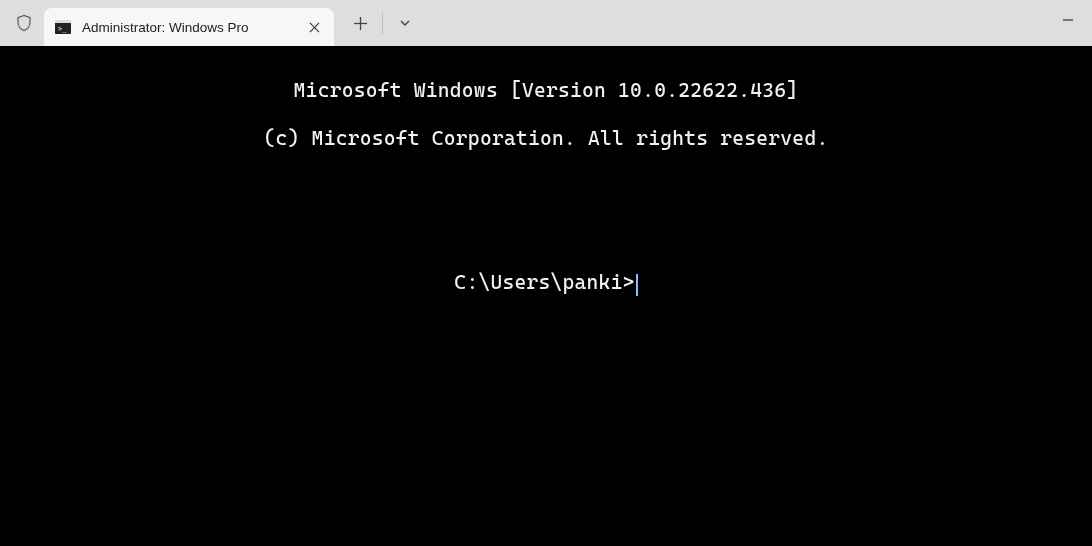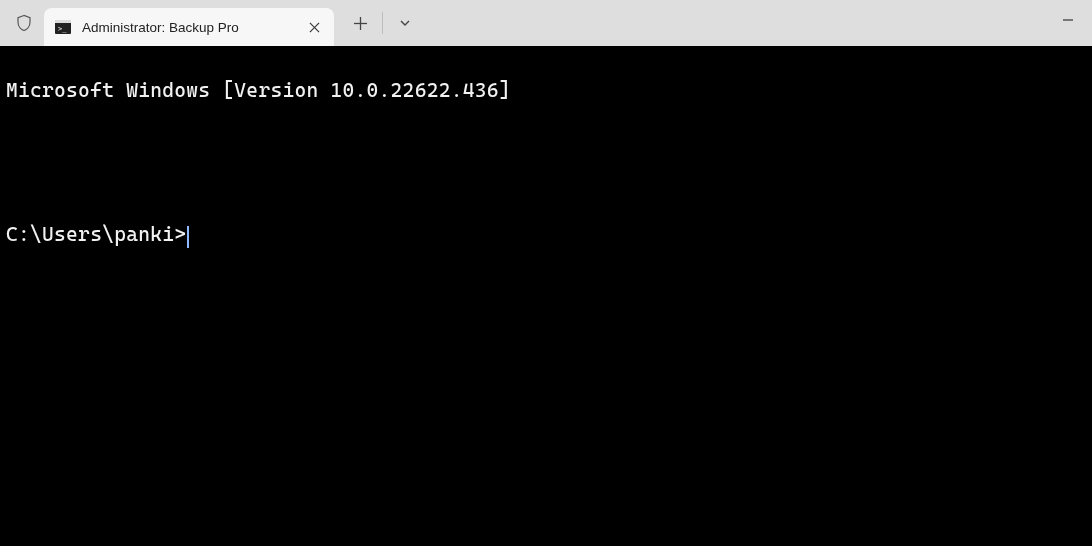--- a/index.html
+++ b/index.html
@@ -104,20 +104,21 @@
     .terminal {
       background: #000;
       color: #f1f1f1;
       font-family: "Cascadia Mono", "Consolas", monospace;
       font-size: 20px;
       line-height: 1.2;
       padding: 8px 6px;
       height: calc(546px - 46px);
       white-space: pre;
       letter-spacing: 0.3px;
+      text-align: center;
     }
     .terminal-line {
       min-height: 24px;
     }
     .cursor {
       display: inline-block;
       width: 2px;
       height: 22px;
       background: #8fb8ff;
       vertical-align: text-bottom;
@@ -135,21 +136,21 @@
     </svg>
   </div>
   <div class="tab">
     <div class="tab-icon">
       <svg width="16" height="16" viewBox="0 0 16 16">
         <rect x="0" y="1" width="16" height="14" rx="1" fill="#222"></rect>
         <rect x="0" y="1" width="16" height="3" fill="#ddd"></rect>
         <text x="3" y="12" font-size="7" fill="#fff" font-family="monospace">&gt;_</text>
       </svg>
     </div>
-    <div class="tab-title">Administrator: Backup Pro</div>
+    <div class="tab-title">Administrator: Windows Pro</div>
     <div class="tab-close">
       <svg width="11" height="11" viewBox="0 0 12 12" stroke="#333" stroke-width="1.2">
         <line x1="1" y1="1" x2="11" y2="11"></line>
         <line x1="11" y1="1" x2="1" y2="11"></line>
       </svg>
     </div>
   </div>
   <div class="titlebar-buttons">
     <div class="titlebar-btn">
       <svg width="13" height="13" viewBox="0 0 12 12" stroke="#444" stroke-width="1.2">
@@ -168,16 +169,17 @@
     <div class="win-btn">
       <svg width="12" height="12" viewBox="0 0 12 12" stroke="#333" stroke-width="1.2">
         <line x1="1" y1="6" x2="11" y2="6"></line>
       </svg>
     </div>
   </div>
 </div>
 
 <div class="terminal">
 <div class="terminal-line"><span>Microsoft Windows [Version 10.0.22622.436]</span></div>
+<div class="terminal-line"><span>(c) Microsoft Corporation. All rights reserved.</span></div>
 <div class="terminal-line"></div>
 <div class="terminal-line"></div>
 <div class="terminal-line"><span>C:\Users\panki&gt;</span><span class="cursor"></span></div>
 </div>
 
 </body></html>

